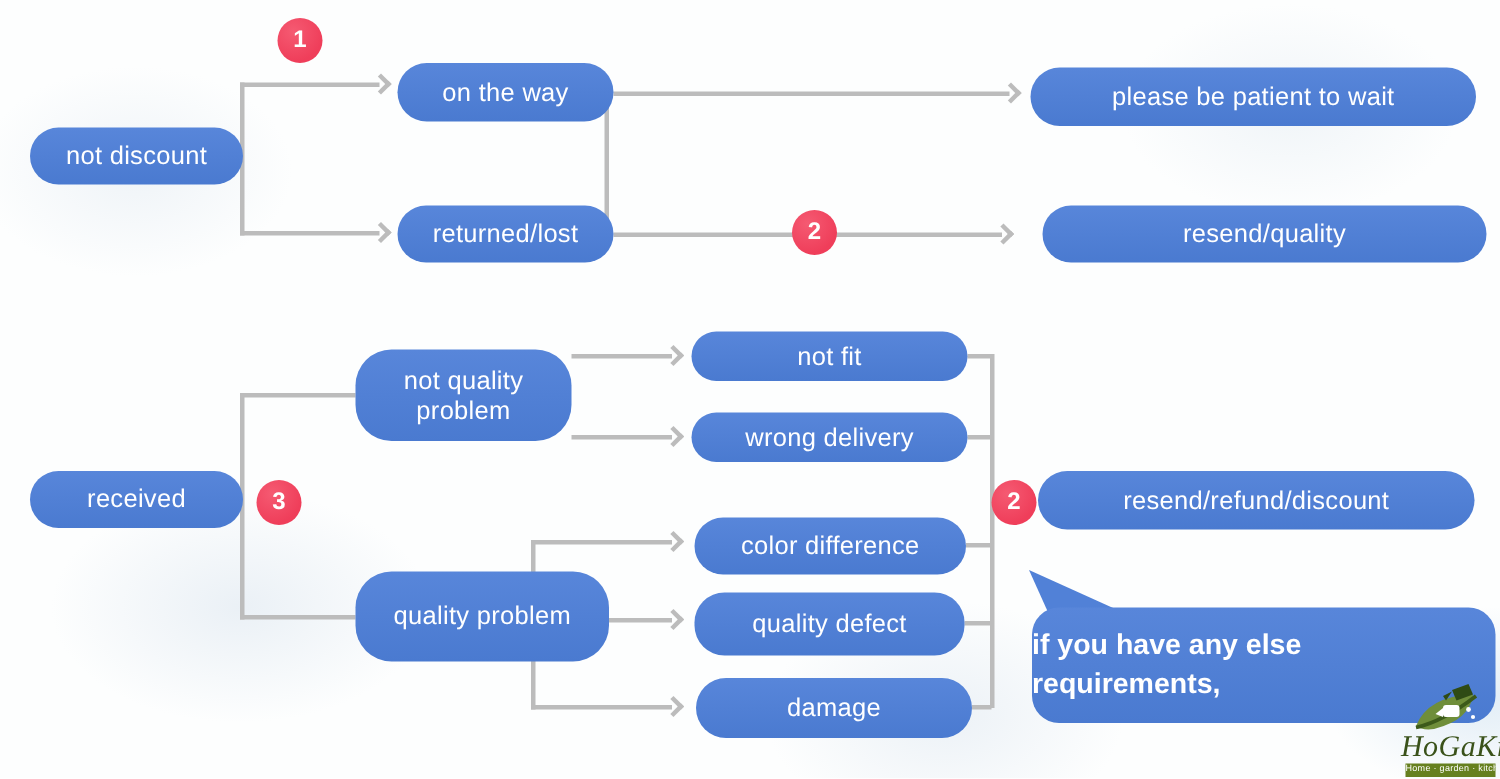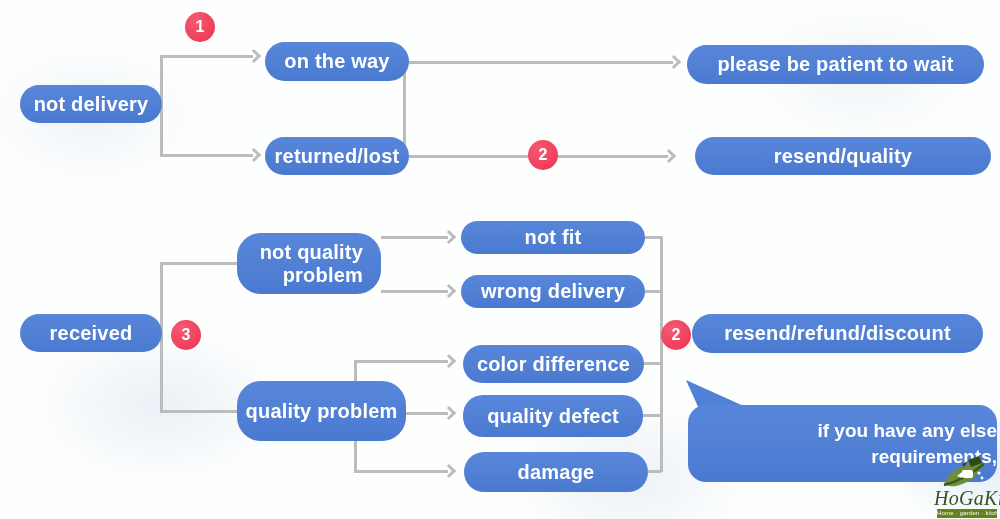--- a/index.html
+++ b/index.html
@@ -11,36 +11,36 @@
       radial-gradient(ellipse 150px 100px at 9% 22%, rgba(222,231,240,.45), rgba(222,231,240,0) 70%),
       radial-gradient(ellipse 170px 110px at 63% 92%, rgba(219,229,239,.5), rgba(219,229,239,0) 70%),
       radial-gradient(ellipse 160px 100px at 86% 14%, rgba(224,233,241,.45), rgba(224,233,241,0) 70%),
       radial-gradient(ellipse 150px 90px at 99% 90%, rgba(205,224,240,.55), rgba(205,224,240,0) 70%),
       #fdfefe;
   }
   .line{position:absolute;background:#bcbcbc;z-index:1;}
   .arrow{position:absolute;width:10px;height:10px;border-top:3px solid #bcbcbc;border-right:3px solid #bcbcbc;
          transform:rotate(45deg);z-index:1;box-sizing:border-box;}
   .node{
-    position:absolute;display:flex;align-items:center;justify-content:center;text-align:right;
+    position:absolute;display:flex;align-items:center;justify-content:center;text-align:center;
     background:linear-gradient(180deg,#5886da 0%,#4a7ad0 100%);
-    color:#fff;font-size:20px;font-weight:700;letter-spacing:.2px;line-height:1.15;
+    color:#fff;font-size:17px;font-weight:400;letter-spacing:.2px;line-height:1.15;
     border-radius:20px;z-index:2;padding:0 6px;box-sizing:border-box;
   }
   .badge{
     position:absolute;width:30px;height:30px;border-radius:50%;
     background:radial-gradient(circle at 35% 30%,#f55a72,#ef3e5a 70%);
     color:#fff;font-size:16px;font-weight:700;display:flex;align-items:center;justify-content:center;
     z-index:3;
   }
   .bubble{
     position:absolute;left:688px;top:405px;width:309px;height:77px;border-radius:18px;
     background:linear-gradient(180deg,#5886da 0%,#4a7ad0 100%);
     color:#fff;display:flex;flex-direction:row;align-items:center;justify-content:center;
-    font-size:19px;font-weight:600;line-height:1.32;z-index:2;text-align:right;gap:40px;
+    font-size:19px;font-weight:600;line-height:1.32;z-index:2;text-align:left;gap:40px;
   }
   .bubble-tail{position:absolute;left:668px;top:372px;z-index:2;}
   .logo{position:absolute;left:934px;top:454px;width:66px;height:64px;z-index:4;text-align:center;}
   .logo-name{
     font-family:"Liberation Serif","DejaVu Serif",serif;font-style:italic;font-weight:400;
     font-size:20px;color:#3a521a;line-height:1;margin-top:-2px;letter-spacing:.3px;
   }
   .logo-bar{
     margin:1px auto 0;width:60px;height:9px;background:#66801f;color:#fff;
     font-size:6px;line-height:9px;letter-spacing:.2px;overflow:hidden;white-space:nowrap;
@@ -77,21 +77,21 @@
   <div class="line" style="left:354px;top:440px;width:3px;height:33px;"></div>
   <div class="line" style="left:354px;top:470px;width:94px;height:3px;"></div>
   <div class="arrow" style="left:444px;top:466px;"></div>
   <div class="line" style="left:660px;top:236px;width:3px;height:236px;"></div>
   <div class="line" style="left:645px;top:236px;width:16px;height:3px;"></div>
   <div class="line" style="left:645px;top:290px;width:16px;height:3px;"></div>
   <div class="line" style="left:644px;top:362px;width:17px;height:3px;"></div>
   <div class="line" style="left:643px;top:414px;width:18px;height:3px;"></div>
   <div class="line" style="left:648px;top:470px;width:13px;height:3px;"></div>
 
-  <div class="node" style="left:20px;top:85px;width:142px;height:38px;">not delivery</div>
+  <div class="node" style="left:20px;top:85px;width:142px;height:38px;">not discount</div>
   <div class="node" style="left:265px;top:42px;width:144px;height:39px;">on the way</div>
   <div class="node" style="left:265px;top:137px;width:144px;height:38px;">returned/lost</div>
   <div class="node" style="left:687px;top:45px;width:297px;height:39px;">please be patient to wait</div>
   <div class="node" style="left:695px;top:137px;width:296px;height:38px;">resend/quality</div>
 
   <div class="node" style="left:20px;top:314px;width:142px;height:38px;">received</div>
   <div class="node" style="left:237px;top:233px;width:144px;height:61px;border-radius:24px;padding:0 18px;">not quality problem</div>
   <div class="node" style="left:237px;top:381px;width:169px;height:60px;border-radius:24px;">quality problem</div>
   <div class="node" style="left:461px;top:221px;width:184px;height:33px;border-radius:17px;">not fit</div>
   <div class="node" style="left:461px;top:275px;width:184px;height:33px;border-radius:17px;">wrong delivery</div>

